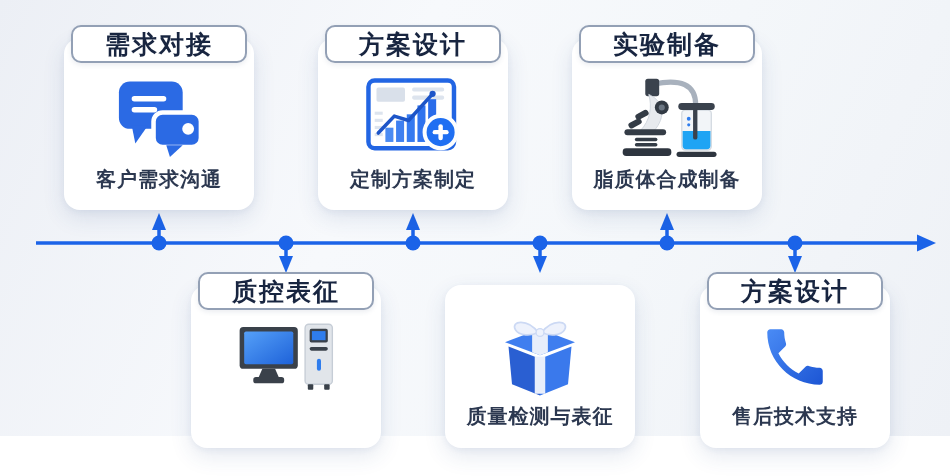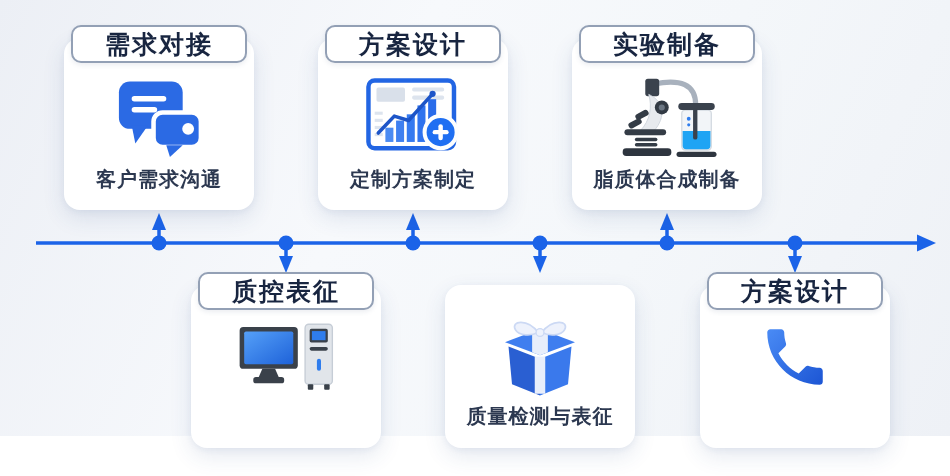--- a/index.html
+++ b/index.html
@@ -198,15 +198,16 @@
       <svg width="74" height="74" viewBox="0 0 24 24">
         <defs>
           <linearGradient id="ph" x1="0" y1="0" x2="1" y2="1">
             <stop offset="0" stop-color="#4a8bf5"></stop>
               <stop offset="1" stop-color="#1c55d4"></stop>
           </linearGradient>
         </defs>
         <path d="M6.62 10.79c1.44 2.83 3.76 5.14 6.59 6.58l2.2-2.2c.27-.27.67-.36 1.02-.24 1.12.37 2.33.57 3.57.57.55 0 1 .45 1 1V20c0 .55-.45 1-1 1-9.39 0-17-7.61-17-17 0-.55.45-1 1-1h3.5c.55 0 1 .45 1 1 0 1.25.2 2.45.57 3.57.11.35.03.74-.25 1.02l-2.2 2.2z" fill="url(#ph)"></path>
       </svg>
     </div>
+    <div class="caption">售后技术支持</div>
   </div>
 
 </div>
 
 </body></html>

